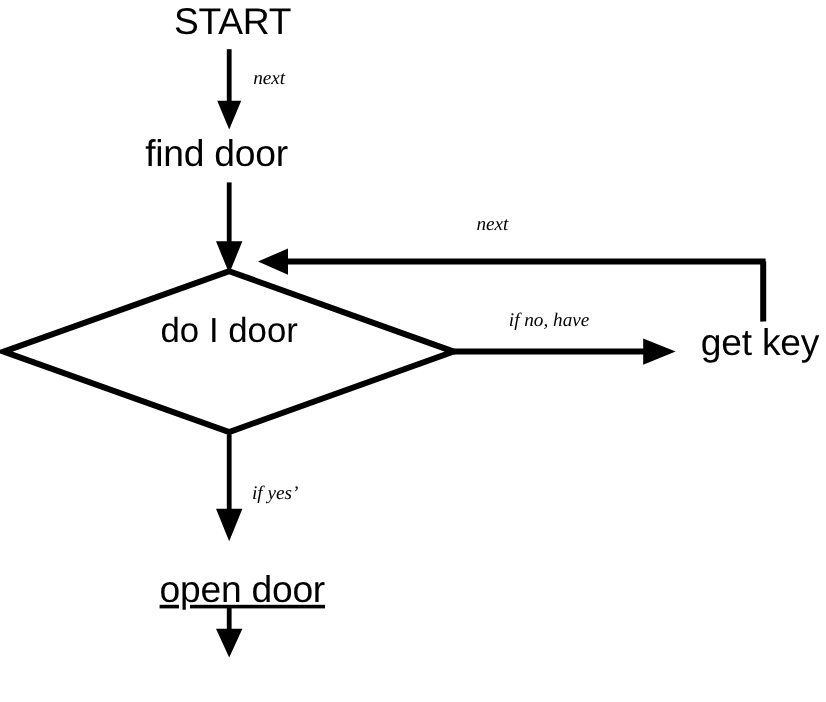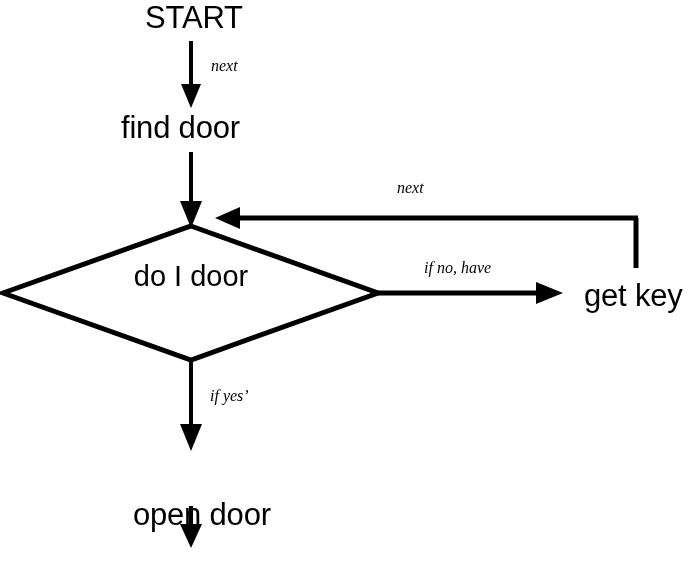--- a/index.html
+++ b/index.html
@@ -94,26 +94,26 @@
   </svg>
 
   <div class="node-label" style="left:145px; top:2px;">START</div>
 
   <div class="node-label" style="left:121px; top:112px;text-align:right;">find door</div>
 
   <div class="decision-text" style="left:0px; top:258px; width:382px;">
     <div>do I door</div>
   </div>
 
-  <div class="node-label" style="left:584px; top:280px;">get key</div>
+  <div class="node-label" style="left:584px; top:270px;">get key</div>
 
-  <div class="node-label" style="left:133px; top:499px;">open door</div>
+  <div class="node-label" style="left:133px; top:476px;text-decoration:underline;">open door</div>
 
 
   <div class="edge-label" style="left:211px; top:58px;">next</div>
 
   <div class="edge-label" style="left:397px; top:180px;">next</div>
 
   <div class="edge-label" style="left:424px; top:260px;">if no, have</div>
 
-  <div class="edge-label" style="left:210px; top:388px;">if yes’</div>
+  <div class="edge-label" style="left:210px; top:404px;">if yes’</div>
 
 </div>
 
 </body></html>

